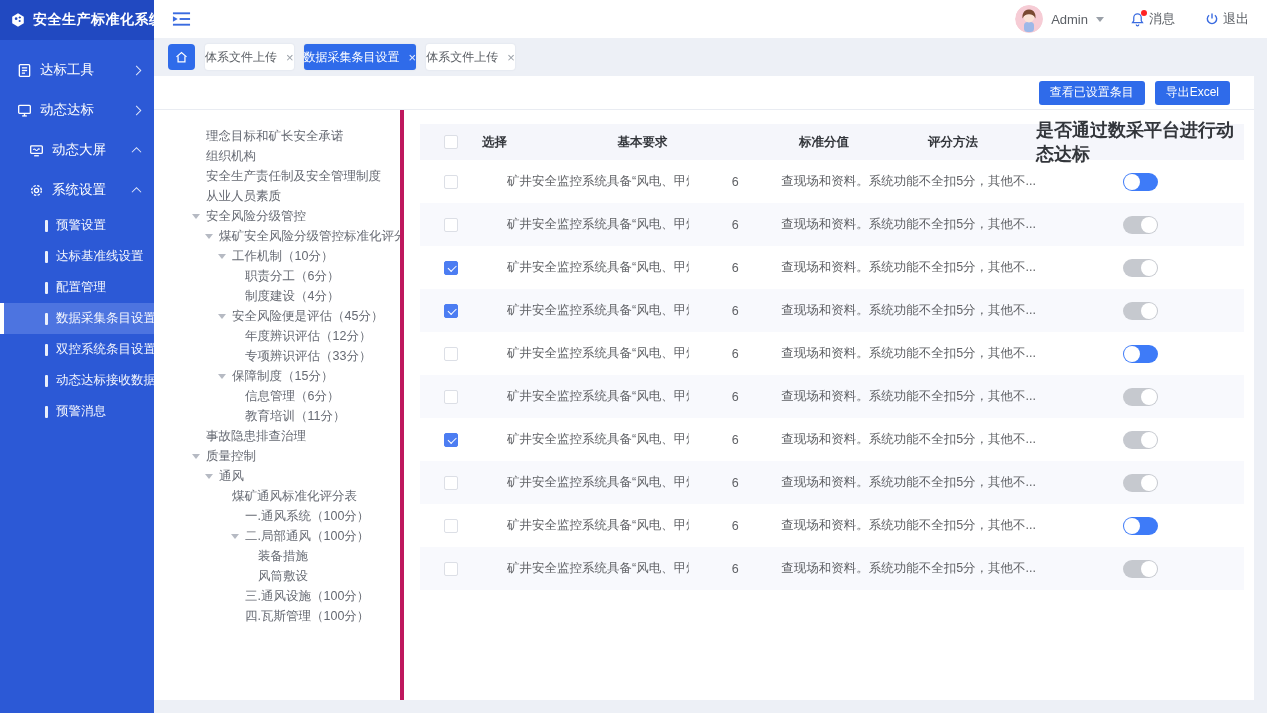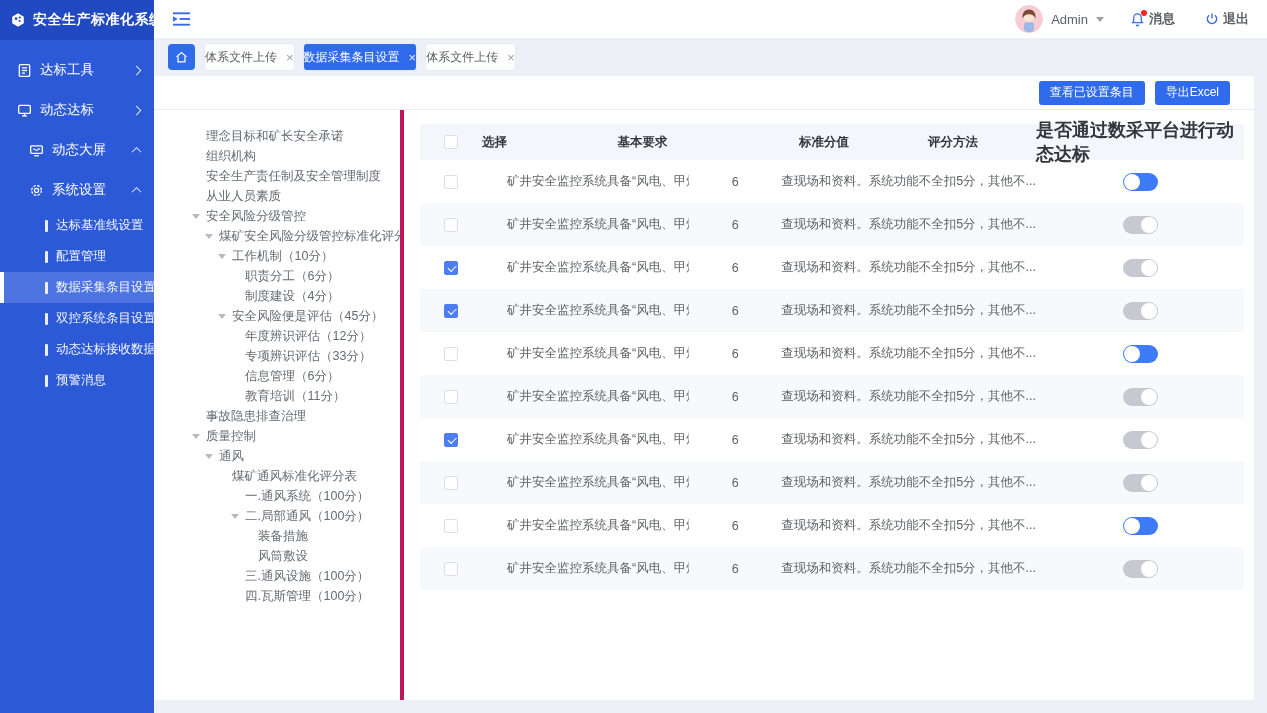--- a/index.html
+++ b/index.html
@@ -26,21 +26,21 @@
   .sub-item.active { background:#4d74e0; }
   .sub-item.active::before { content:""; position:absolute; left:0; top:0; bottom:0; width:4px; background:#fff; }
   
   .main { flex:1; display:flex; flex-direction:column; min-width:0; }
   .topbar { height:38px; background:#fff; display:flex; align-items:center; padding:0 18px; flex:0 0 38px;gap:31px; }
   .collapse-btn { cursor:pointer; display:inline-flex; }
   .topbar-right { margin-left:auto; display:flex; align-items:center; gap:8px; font-size:13px; color:#5c6066; }
   .avatar { width:28px; height:28px; border-radius:50%; overflow:hidden; display:inline-flex; cursor:pointer; }
   .username { cursor:pointer; }
   .caret { width:0; height:0; border-left:4px solid transparent; border-right:4px solid transparent; border-top:5px solid #9aa0a8; margin-right:18px; }
-  .hgroup { display:inline-flex; align-items:center; gap:4px; cursor:pointer;font-weight:bold; }
+  .hgroup { display:inline-flex; align-items:center; gap:4px; cursor:pointer; }
   .hgroup + .hgroup { margin-left:22px; }
   .bell-wrap { position:relative; display:inline-flex; }
   .bell-badge { position:absolute; top:-2px; right:-2px; width:6px; height:6px; border-radius:50%; background:#f22; }
   
   .tabstrip { height:38px; flex:0 0 38px; background:#edf0f6; display:flex; align-items:center; padding:0 14px; gap:10px; }
   .homebtn { width:27px; height:26px; background:#2f6bea; border-radius:4px; display:flex; align-items:center; justify-content:center; cursor:pointer; }
   .tab { height:26px; background:#fff; border-radius:3px; display:inline-flex; align-items:center; gap:9px; padding:0 0; font-size:12px; color:#5c6066; cursor:pointer; box-shadow:0 0 2px rgba(30,40,80,.10); white-space:nowrap; }
   .tab .x { font-size:13px; color:#9aa0a8; line-height:1; }
   .tab.active { background:#2f6bea; color:#fff; }
   .tab.active .x { color:#e6ecff; }
@@ -129,20 +129,24 @@
             <circle cx="8" cy="8" r="2.2" stroke-width="1.4"></circle>
             <circle cx="8" cy="8" r="5.2" stroke-width="1.4" stroke-dasharray="2.6 1.5"></circle>
           </svg>
       </span>
       <span class="mlabel">系统设置</span>
       <span class="chev up"></span>
     </div>
     <div class="submenu" id="submenu">
         <div class="sub-item">
     <span class="bar"></span>
+    <span class="slabel">预警设置</span>
+  </div>
+        <div class="sub-item">
+    <span class="bar"></span>
     <span class="slabel">达标基准线设置</span>
   </div>
         <div class="sub-item">
     <span class="bar"></span>
     <span class="slabel">配置管理</span>
   </div>
         <div class="sub-item active">
     <span class="bar"></span>
     <span class="slabel">数据采集条目设置</span>
   </div>
@@ -284,20 +288,26 @@
     <span class="tlabel">安全风险便是评估（45分）</span>
   </div>
           <div class="tnode" style="margin-left: 39px;">
     <span class="slot"></span>
     <span class="tlabel">年度辨识评估（12分）</span>
   </div>
           <div class="tnode" style="margin-left: 39px;">
     <span class="slot"></span>
     <span class="tlabel">专项辨识评估（33分）</span>
   </div>
+          <div class="tnode" style="margin-left: 26px;">
+    <span class="slot">
+              <span class="tri"></span>
+            </span>
+    <span class="tlabel">保障制度（15分）</span>
+  </div>
           <div class="tnode" style="margin-left: 39px;">
     <span class="slot"></span>
     <span class="tlabel">信息管理（6分）</span>
   </div>
           <div class="tnode" style="margin-left: 39px;">
     <span class="slot"></span>
     <span class="tlabel">教育培训（11分）</span>
   </div>
           <div class="tnode" style="margin-left: 0px;">
     <span class="slot"></span>

